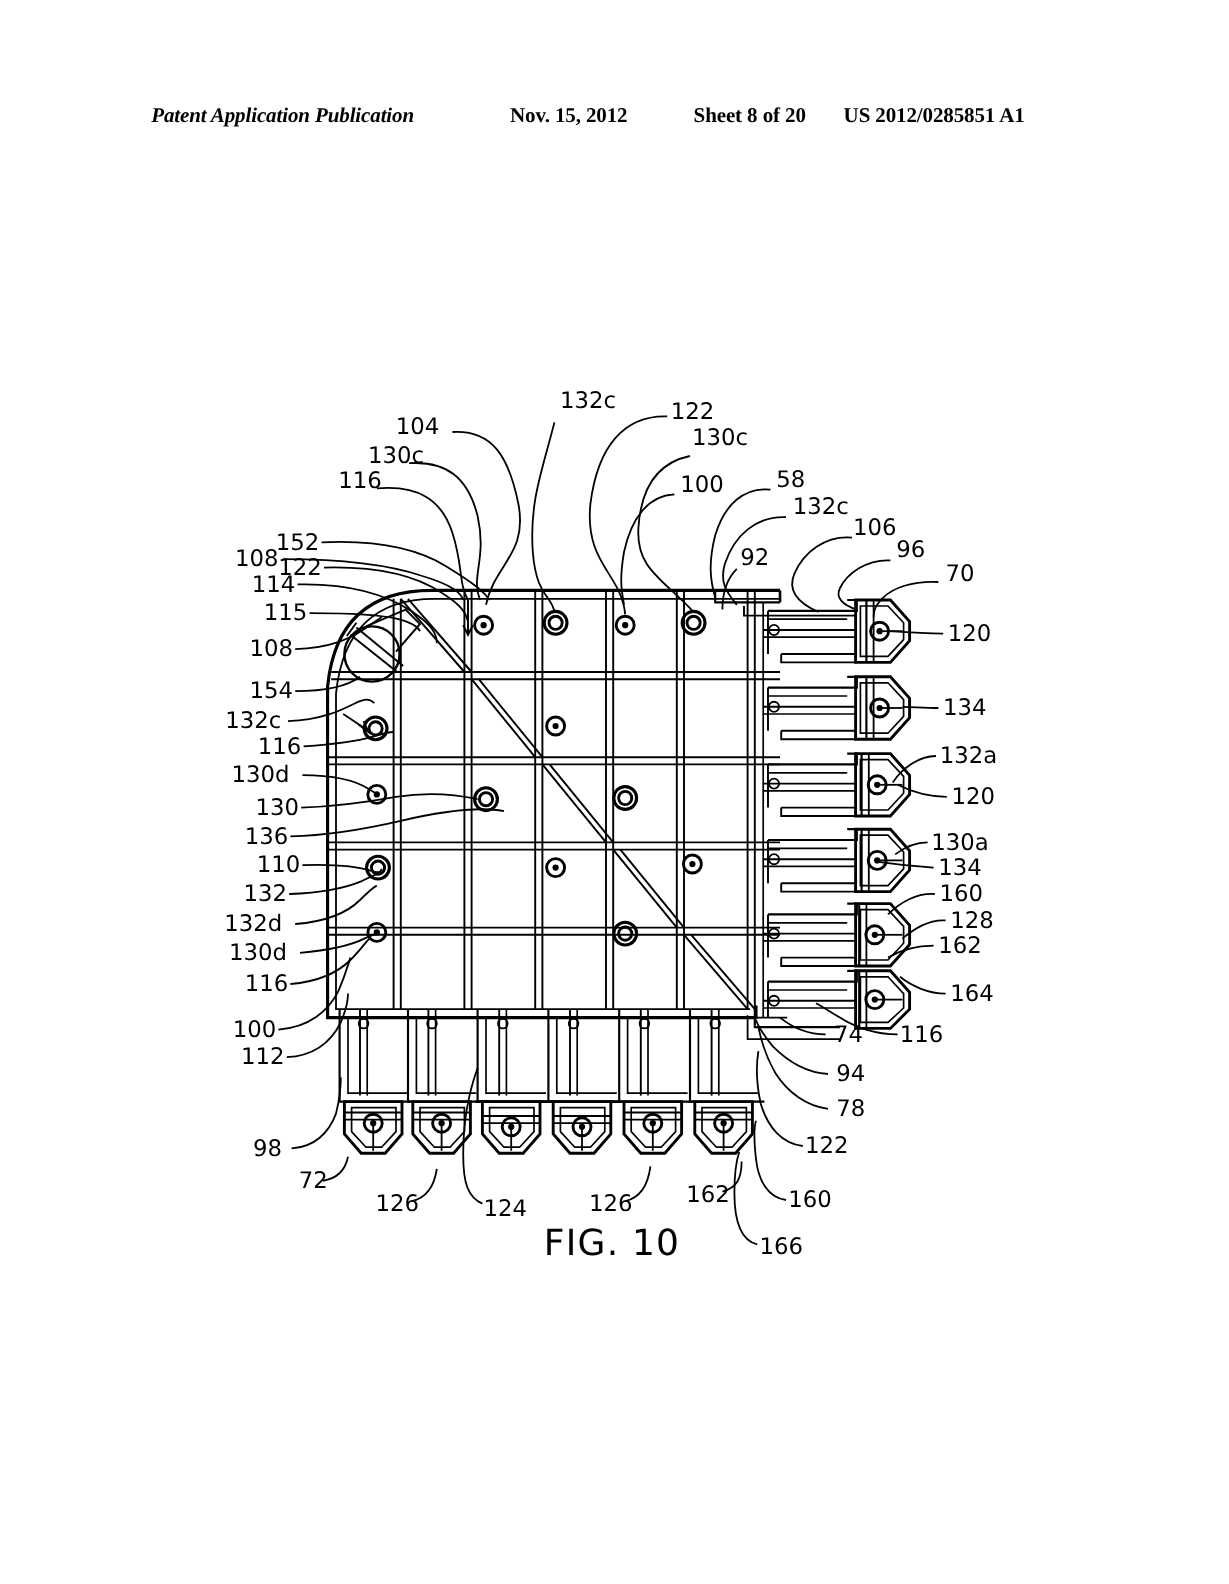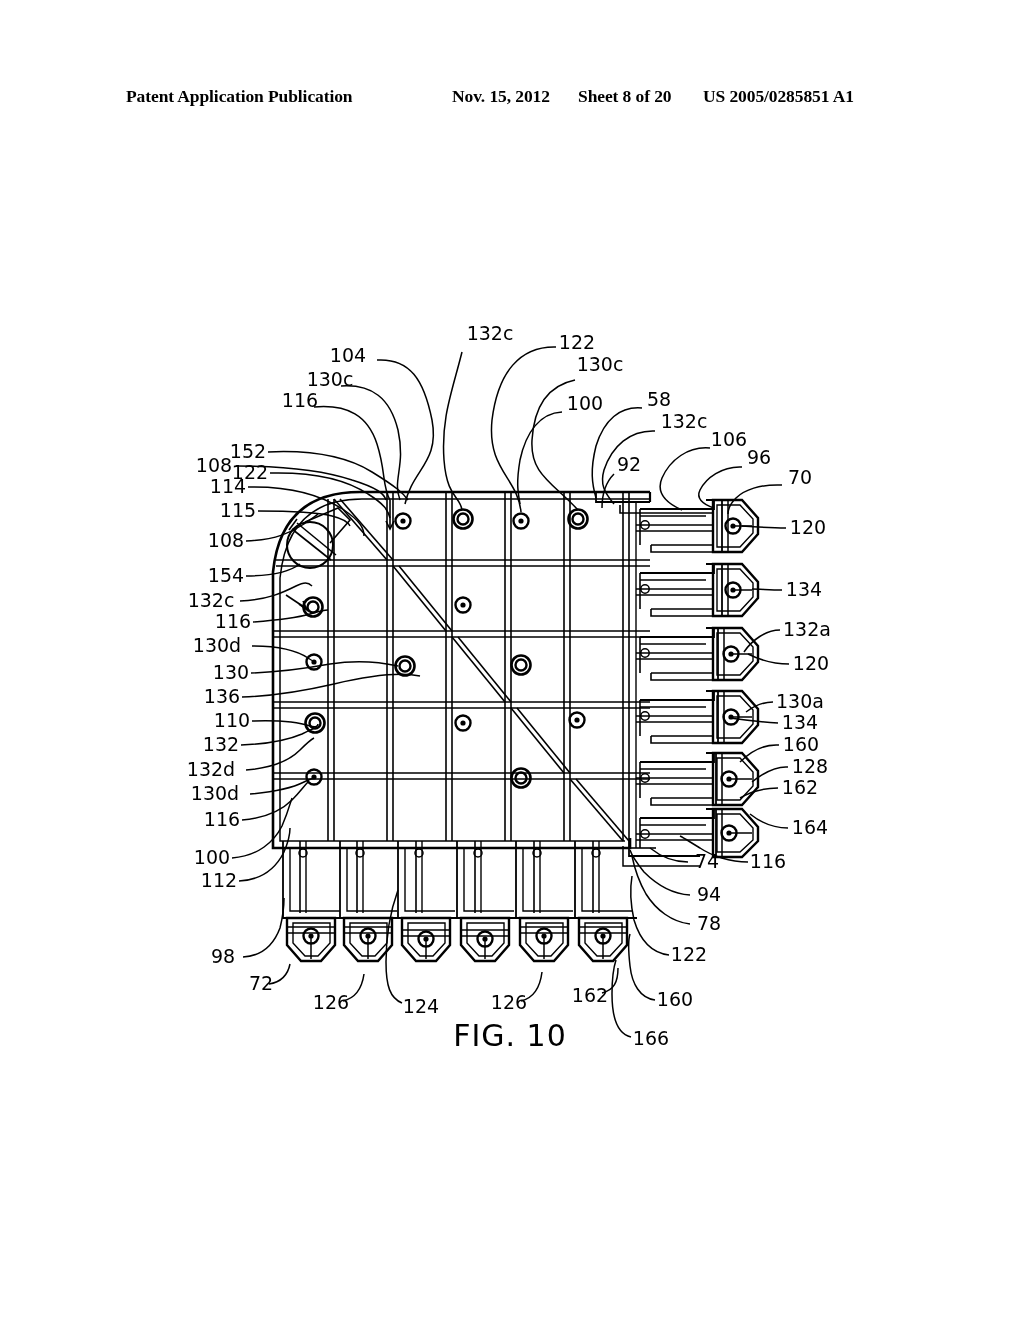--- a/index.html
+++ b/index.html
@@ -34,26 +34,26 @@
     font-family: "Liberation Serif", serif;
     font-weight: bold;
     font-size: 17.5px;
     letter-spacing: -0.1px;
     color: #000;
   }
   #header .h-pub {
     position: absolute;
     left: 126px;
     white-space: nowrap;
+    font-style: italic;
   }
   #header .h-date {
     position: absolute;
     left: 425px;
     white-space: nowrap;
-    margin-left: 27px;
   }
   #header .h-sheet {
     position: absolute;
     left: 578px;
     white-space: nowrap;
   }
   #header .h-num {
     position: absolute;
     left: 703px;
     white-space: nowrap;
@@ -80,21 +80,21 @@
 </style>
 </head>
 <body>
 
 <div id="page">
 
   <div id="header">
     <span class="h-pub">Patent Application Publication</span>
     <span class="h-date">Nov. 15, 2012</span>
     <span class="h-sheet">Sheet 8 of 20</span>
-    <span class="h-num">US 2005/0285851 A1</span>
+    <span class="h-num">US 2012/0285851 A1</span>
   </div>
 
   <svg id="figure-svg" viewBox="0 0 1024 1320">
     <defs>
 
       <g id="smallhole">
         <circle r="9.5" fill="none" stroke="#000" stroke-width="2.6"></circle>
         <circle r="5.5" fill="none" stroke="#000" stroke-width="2.4"></circle>
       </g>
       <g id="tinyhole">

